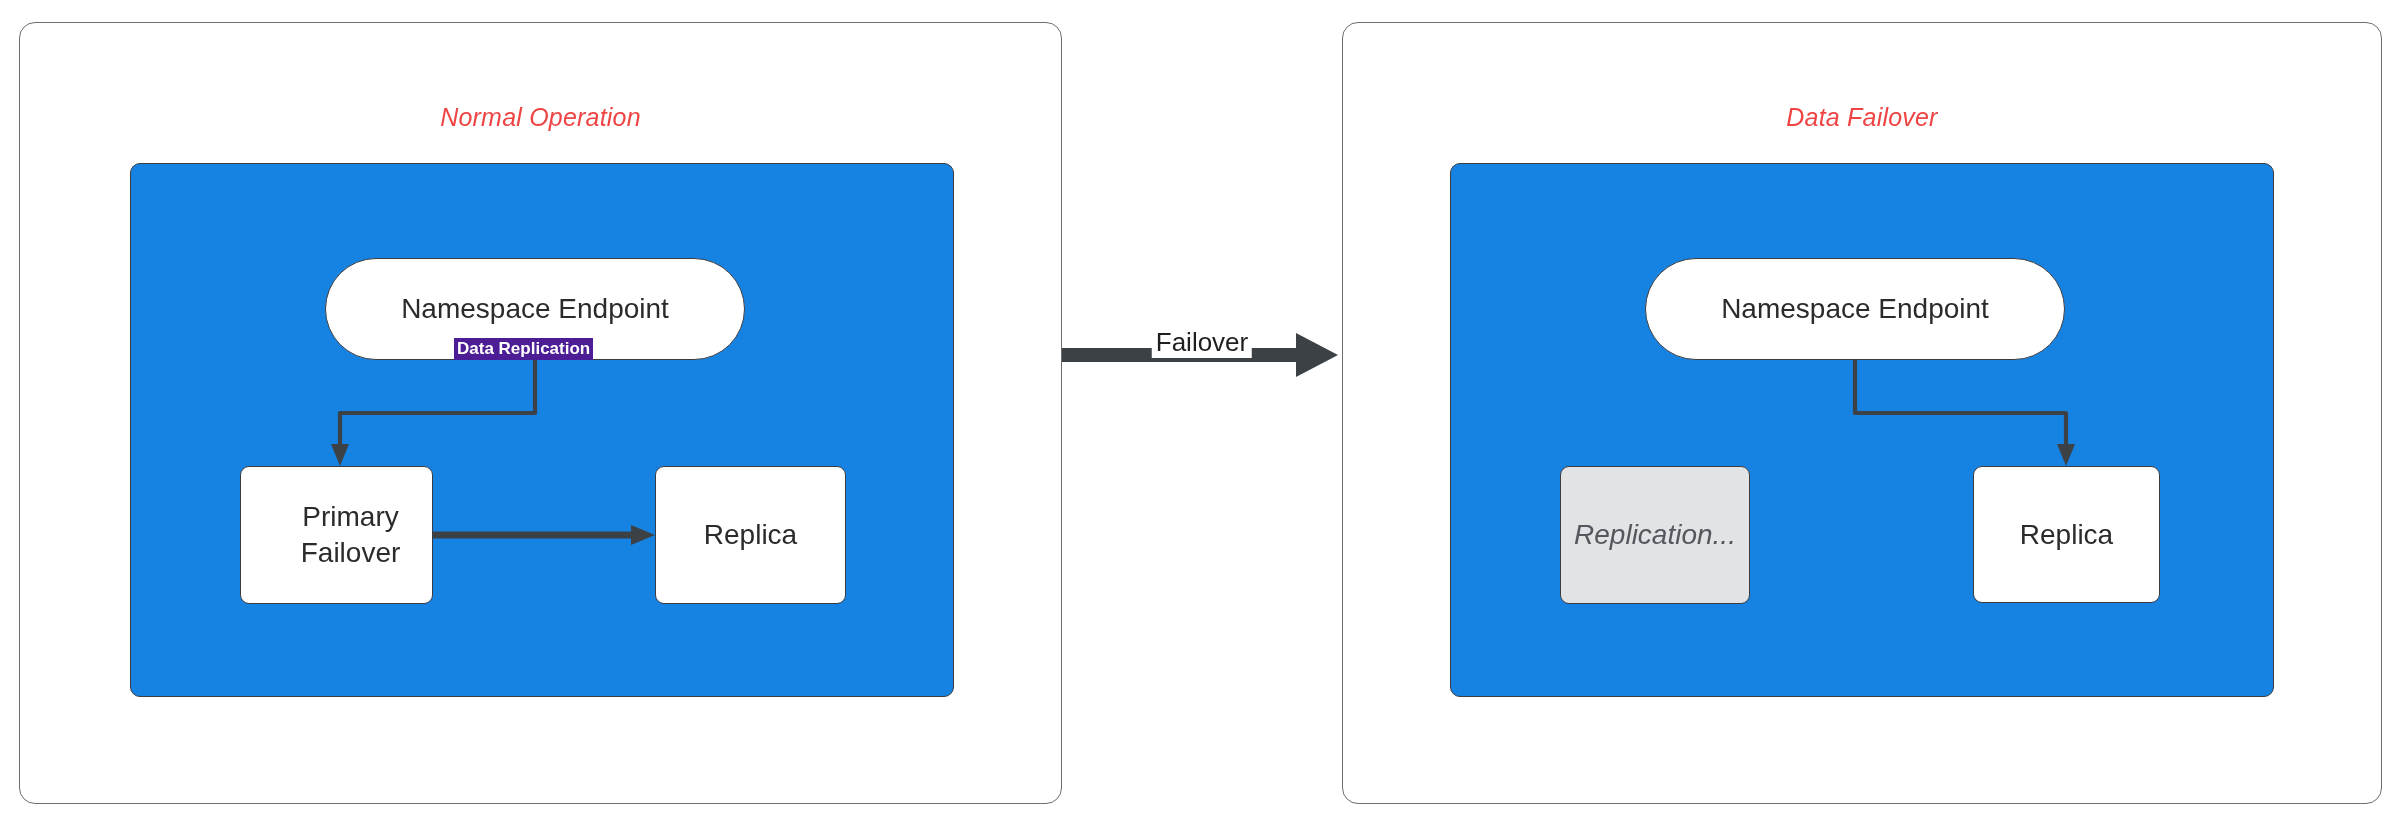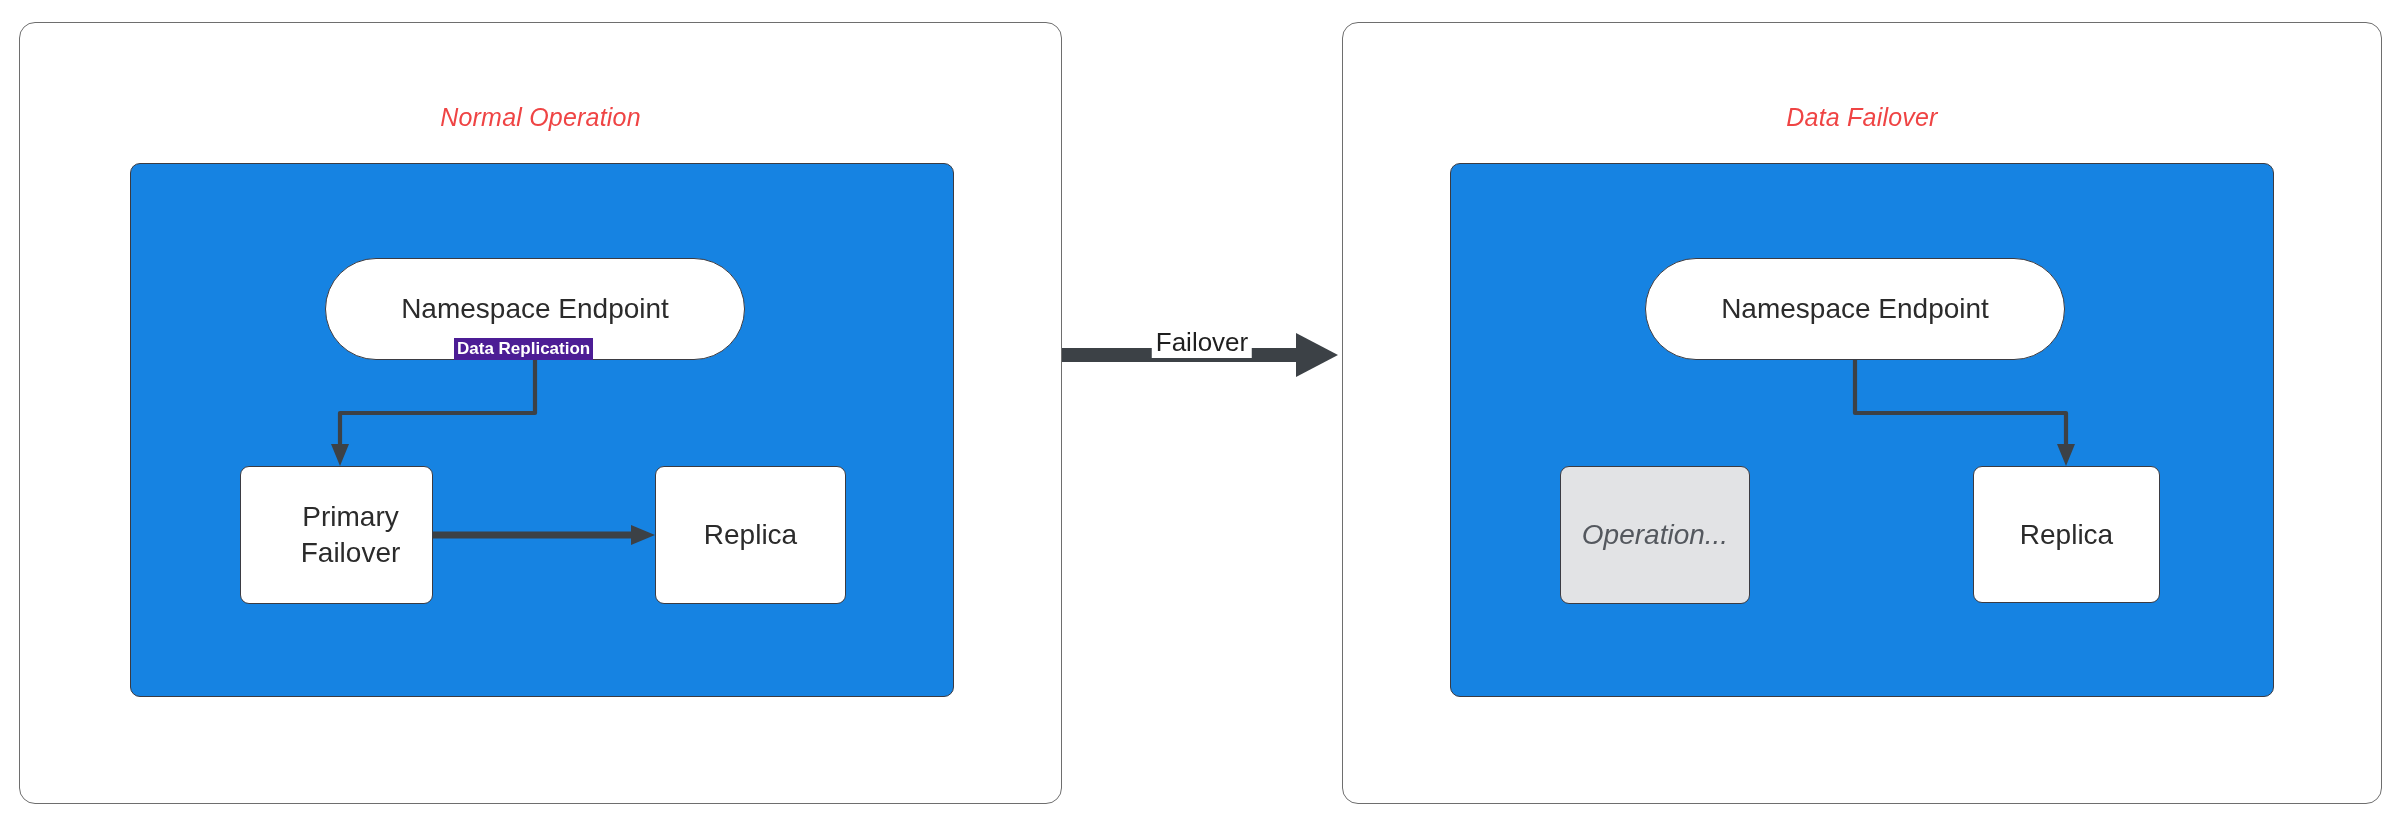--- a/index.html
+++ b/index.html
@@ -172,21 +172,21 @@
   <div class="edge-label lbl-data-replication">Data Replication</div>
 
   <div class="panel panel-right">
     <div class="panel-title">Data Failover</div>
   </div>
 
   <div class="group-box group-right"></div>
 
   <div class="node pill n-endpoint-right">Namespace Endpoint</div>
 
-  <div class="node rect dim n-recovering">Operation...</div>
+  <div class="node rect dim n-recovering">Replication...</div>
 
   <div class="node rect n-replica-right">Replica</div>
 
   <div class="failover-label">Failover</div>
 
   <svg class="edges" viewBox="0 0 2407 828" width="2407" height="828">
 
     <path class="edge-path" d="M 535,360 L 535,413 L 340,413 L 340,450"></path>
     <polygon class="edge-arrow" points="340,466 331,444 349,444"></polygon>
 

